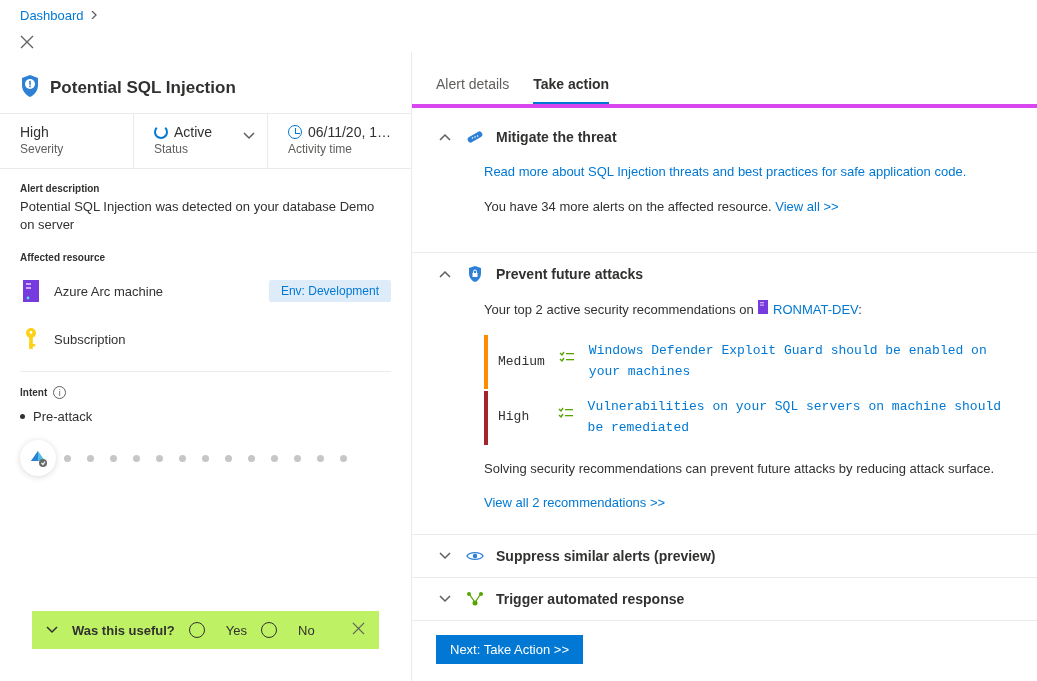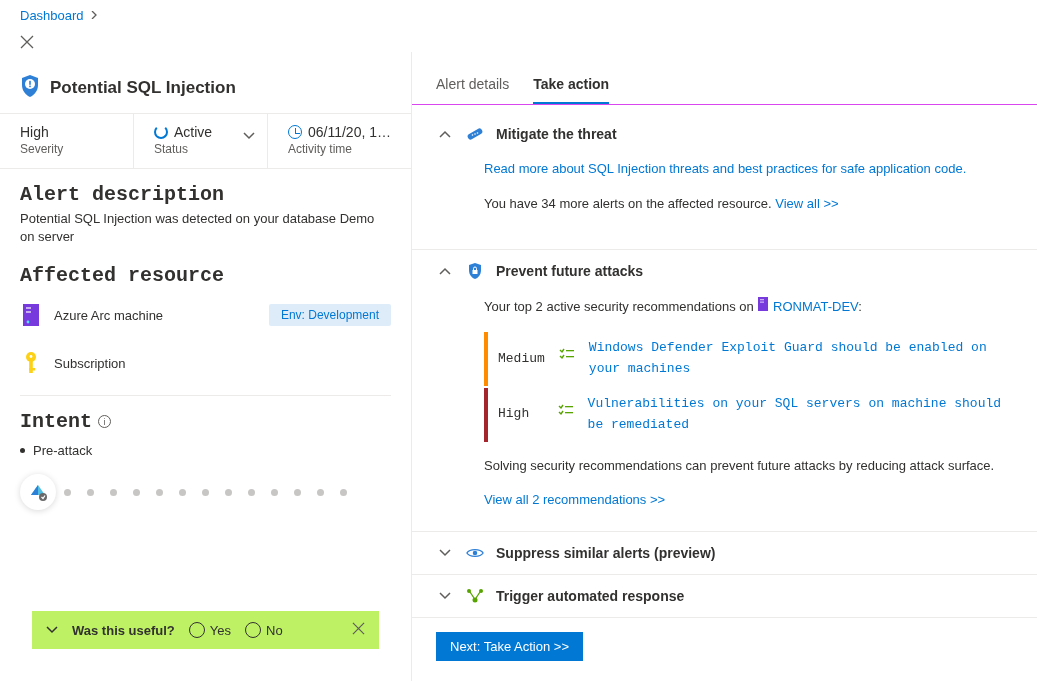--- a/index.html
+++ b/index.html
@@ -57,21 +57,21 @@
       flex-direction: column;
       gap: 2px;
       position: relative;
     }
     .status-cell:last-child { border-right: none; }
     .status-val { font-size: 14px; font-weight: 400; display: flex; align-items: center; gap: 6px; white-space: nowrap; }
     .status-lbl { font-size: 12px; color: #605e5c; }
     .chevron-sm { position: absolute; right: 12px; top: 14px; color: #605e5c; cursor: pointer; }
 
     .left-content { padding: 14px 20px; flex: 1; overflow: auto; }
-    .section-h { font-size: 20px; font-weight: 600; margin-bottom: 4px; font-family: Liberation Mono, monospace; }
+    .section-h { font-size: 10px; font-weight: 600; margin-bottom: 4px; }
     .desc-text { font-size: 13px; color: #323130; margin-bottom: 18px; line-height: 1.4; }
     .res-row { display: flex; align-items: center; justify-content: space-between; padding: 10px 0; }
     .res-left { display: flex; align-items: center; gap: 12px; }
     .res-icon-box { width: 22px; height: 28px; display: flex; align-items: center; justify-content: center; font-size: 20px; }
     .env-pill { background: #deecf9; color: #0078d4; font-size: 12px; padding: 4px 12px; border-radius: 2px; }
     .divider { height: 1px; background: #edebe9; margin: 8px 0 14px 0; }
 
     .intent-row { display: flex; align-items: center; gap: 6px; }
     .info-circle { width: 13px; height: 13px; border: 1px solid #605e5c; border-radius: 50%; display: inline-flex; align-items: center; justify-content: center; font-size: 9px; color: #605e5c; }
 
@@ -94,29 +94,29 @@
       padding: 10px 14px;
       display: flex;
       align-items: center;
       gap: 14px;
       font-size: 13px;
       position: relative;
     }
     .feedback-chevron { color: #323130; cursor: pointer; font-size: 12px; }
     .feedback-q { font-weight: 600; }
     .radio { width: 16px; height: 16px; border: 1px solid #323130; border-radius: 50%; display: inline-block; }
-    .radio-opt { display: flex; align-items: center; gap: 5px; cursor: pointer; }
+    .radio-opt { display: flex; align-items: center; gap: 21px; cursor: pointer; }
     .fb-close { margin-left: auto; font-size: 16px; color: #605e5c; cursor: pointer; }
 
     
     .right-pane { flex: 1; display: flex; flex-direction: column; padding: 0; overflow: hidden; }
     .tabs-row {
       display: flex; gap: 24px;
       padding: 24px 24px 0 24px;
-      border-bottom: 1px solid #d946ef;
+      border-bottom: 4px solid #d946ef;
     }
     .tab { font-size: 14px; padding-bottom: 10px; cursor: pointer; color: #605e5c; border-bottom: 2px solid transparent; }
     .tab.active { color: #323130; border-bottom-color: #0078d4; font-weight: 600; }
 
     .right-content { padding: 8px 0; overflow: auto; flex: 1; }
 
     .accordion { border-bottom: 1px solid #edebe9; }
     .acc-header { display: flex; align-items: center; gap: 12px; padding: 12px 24px; cursor: pointer; }
     .acc-chevron { width: 18px; text-align: center; color: #605e5c; font-size: 12px; }
     .acc-icon { width: 18px; height: 18px; display: flex; align-items: center; justify-content: center; }

